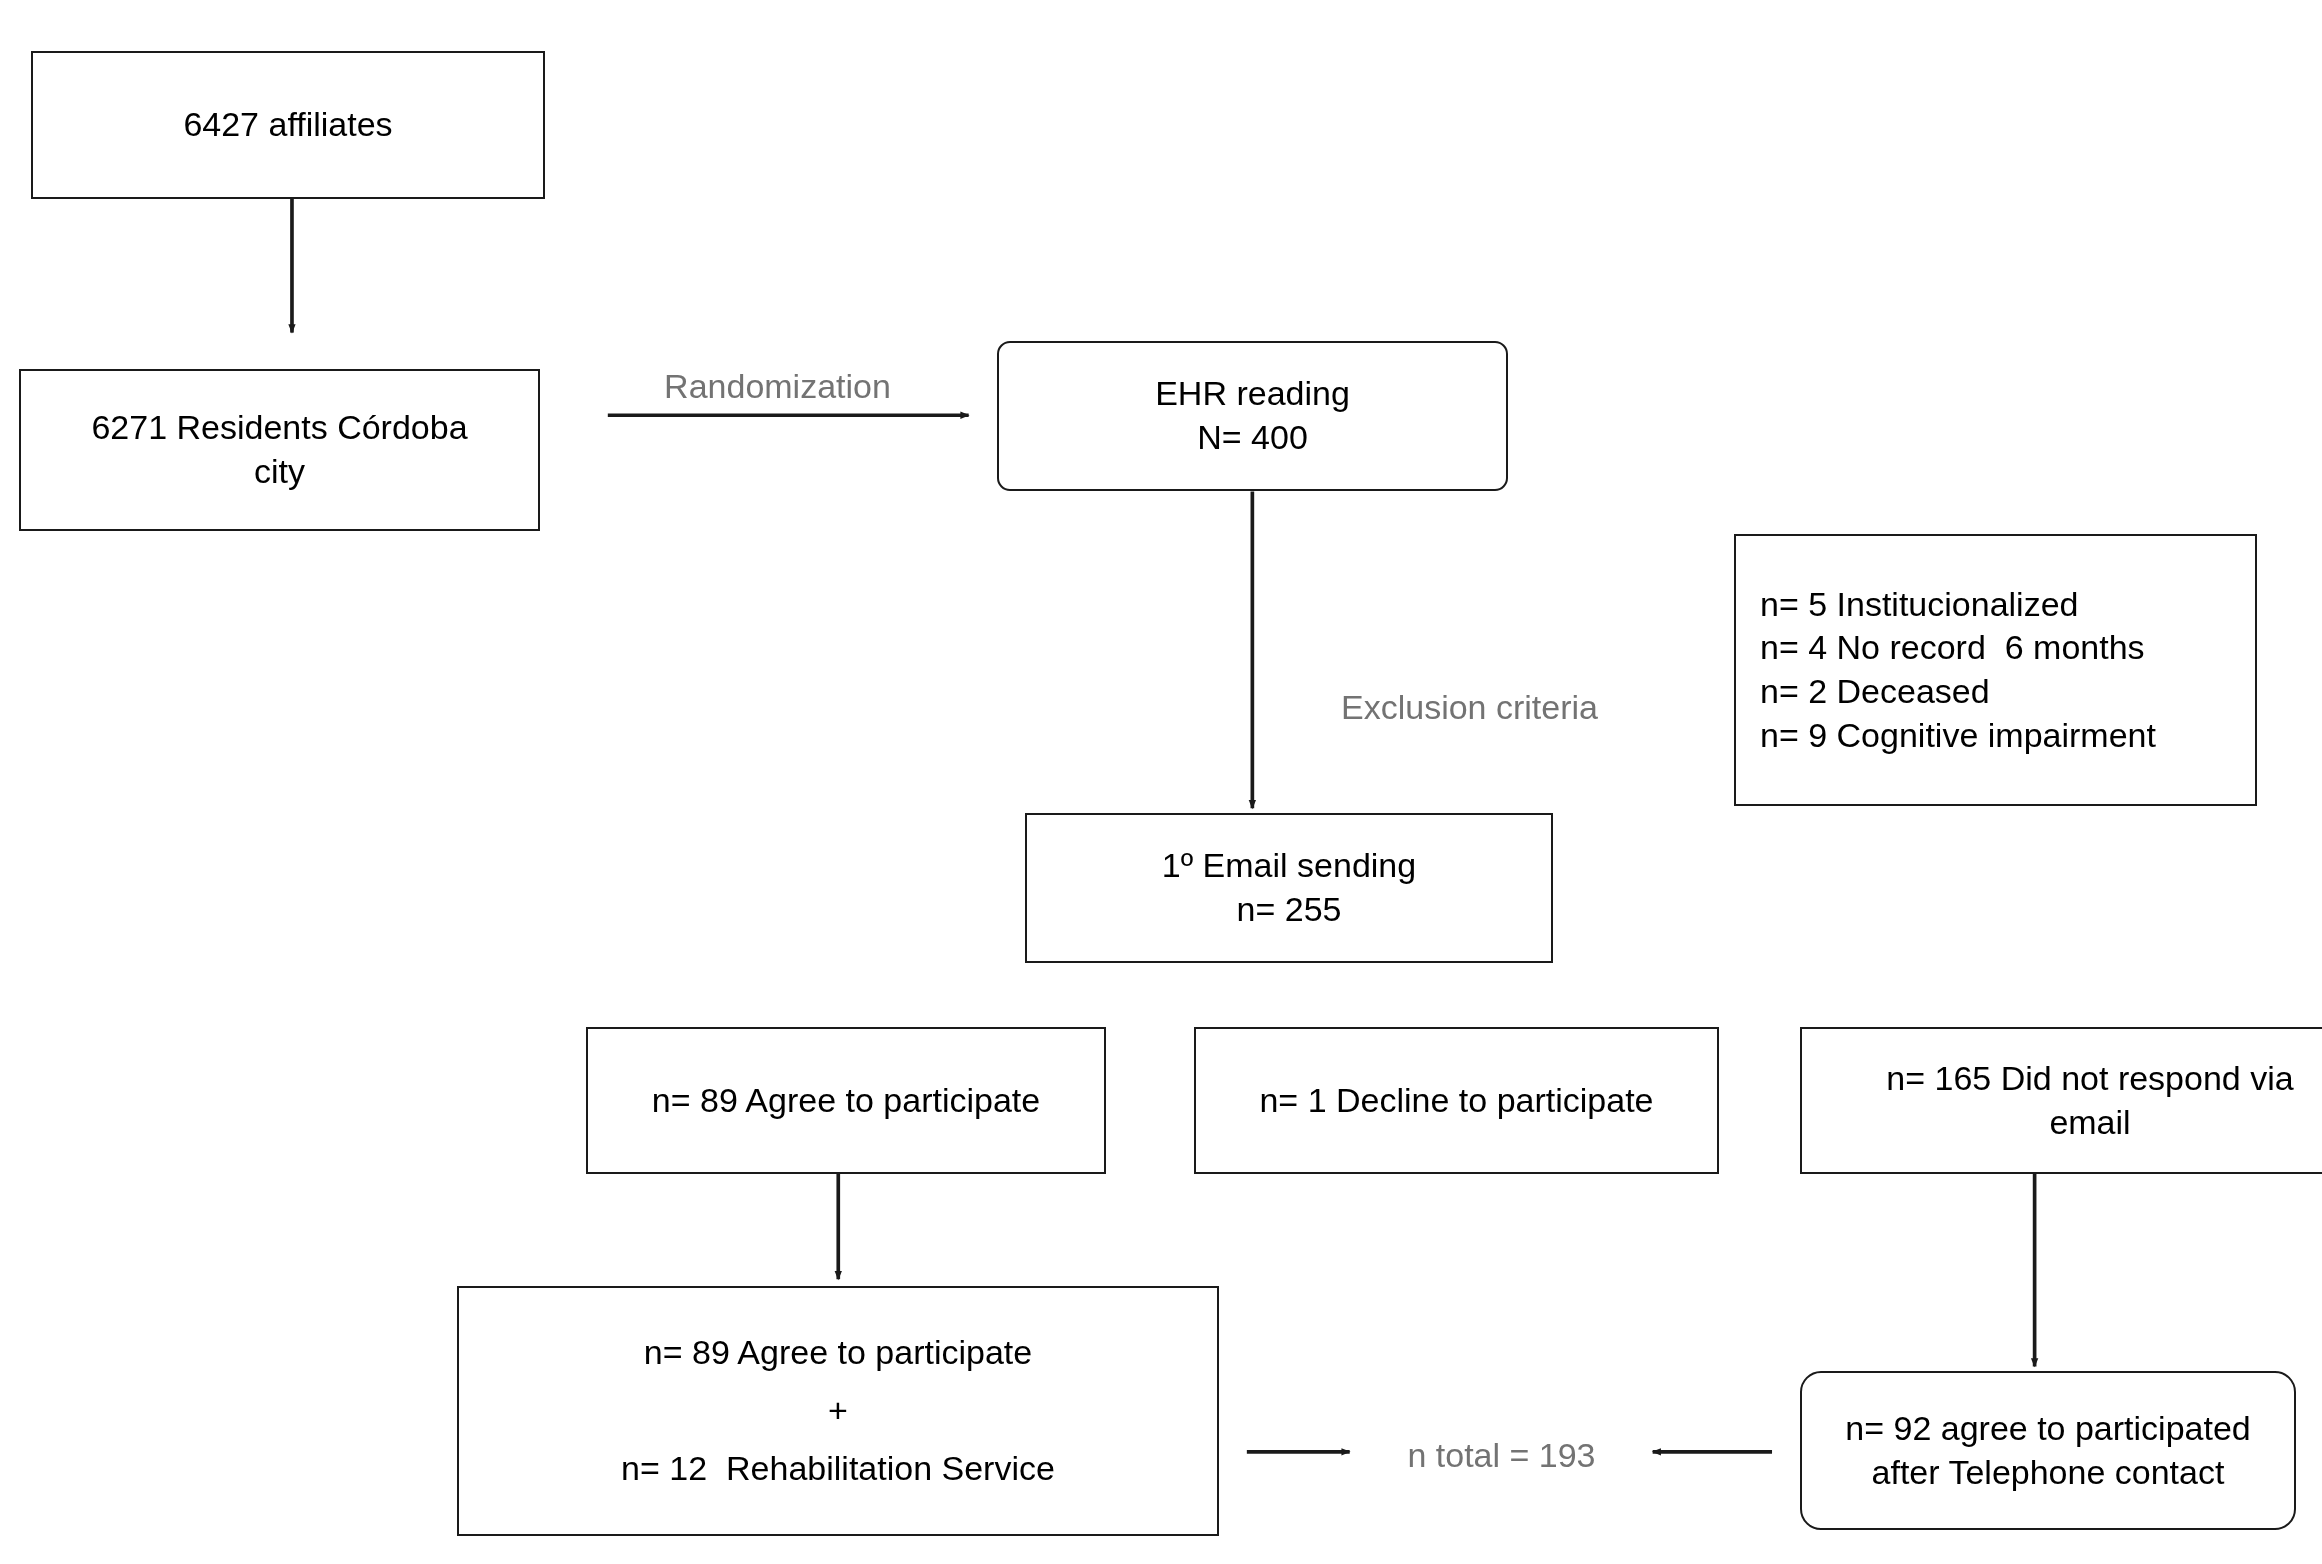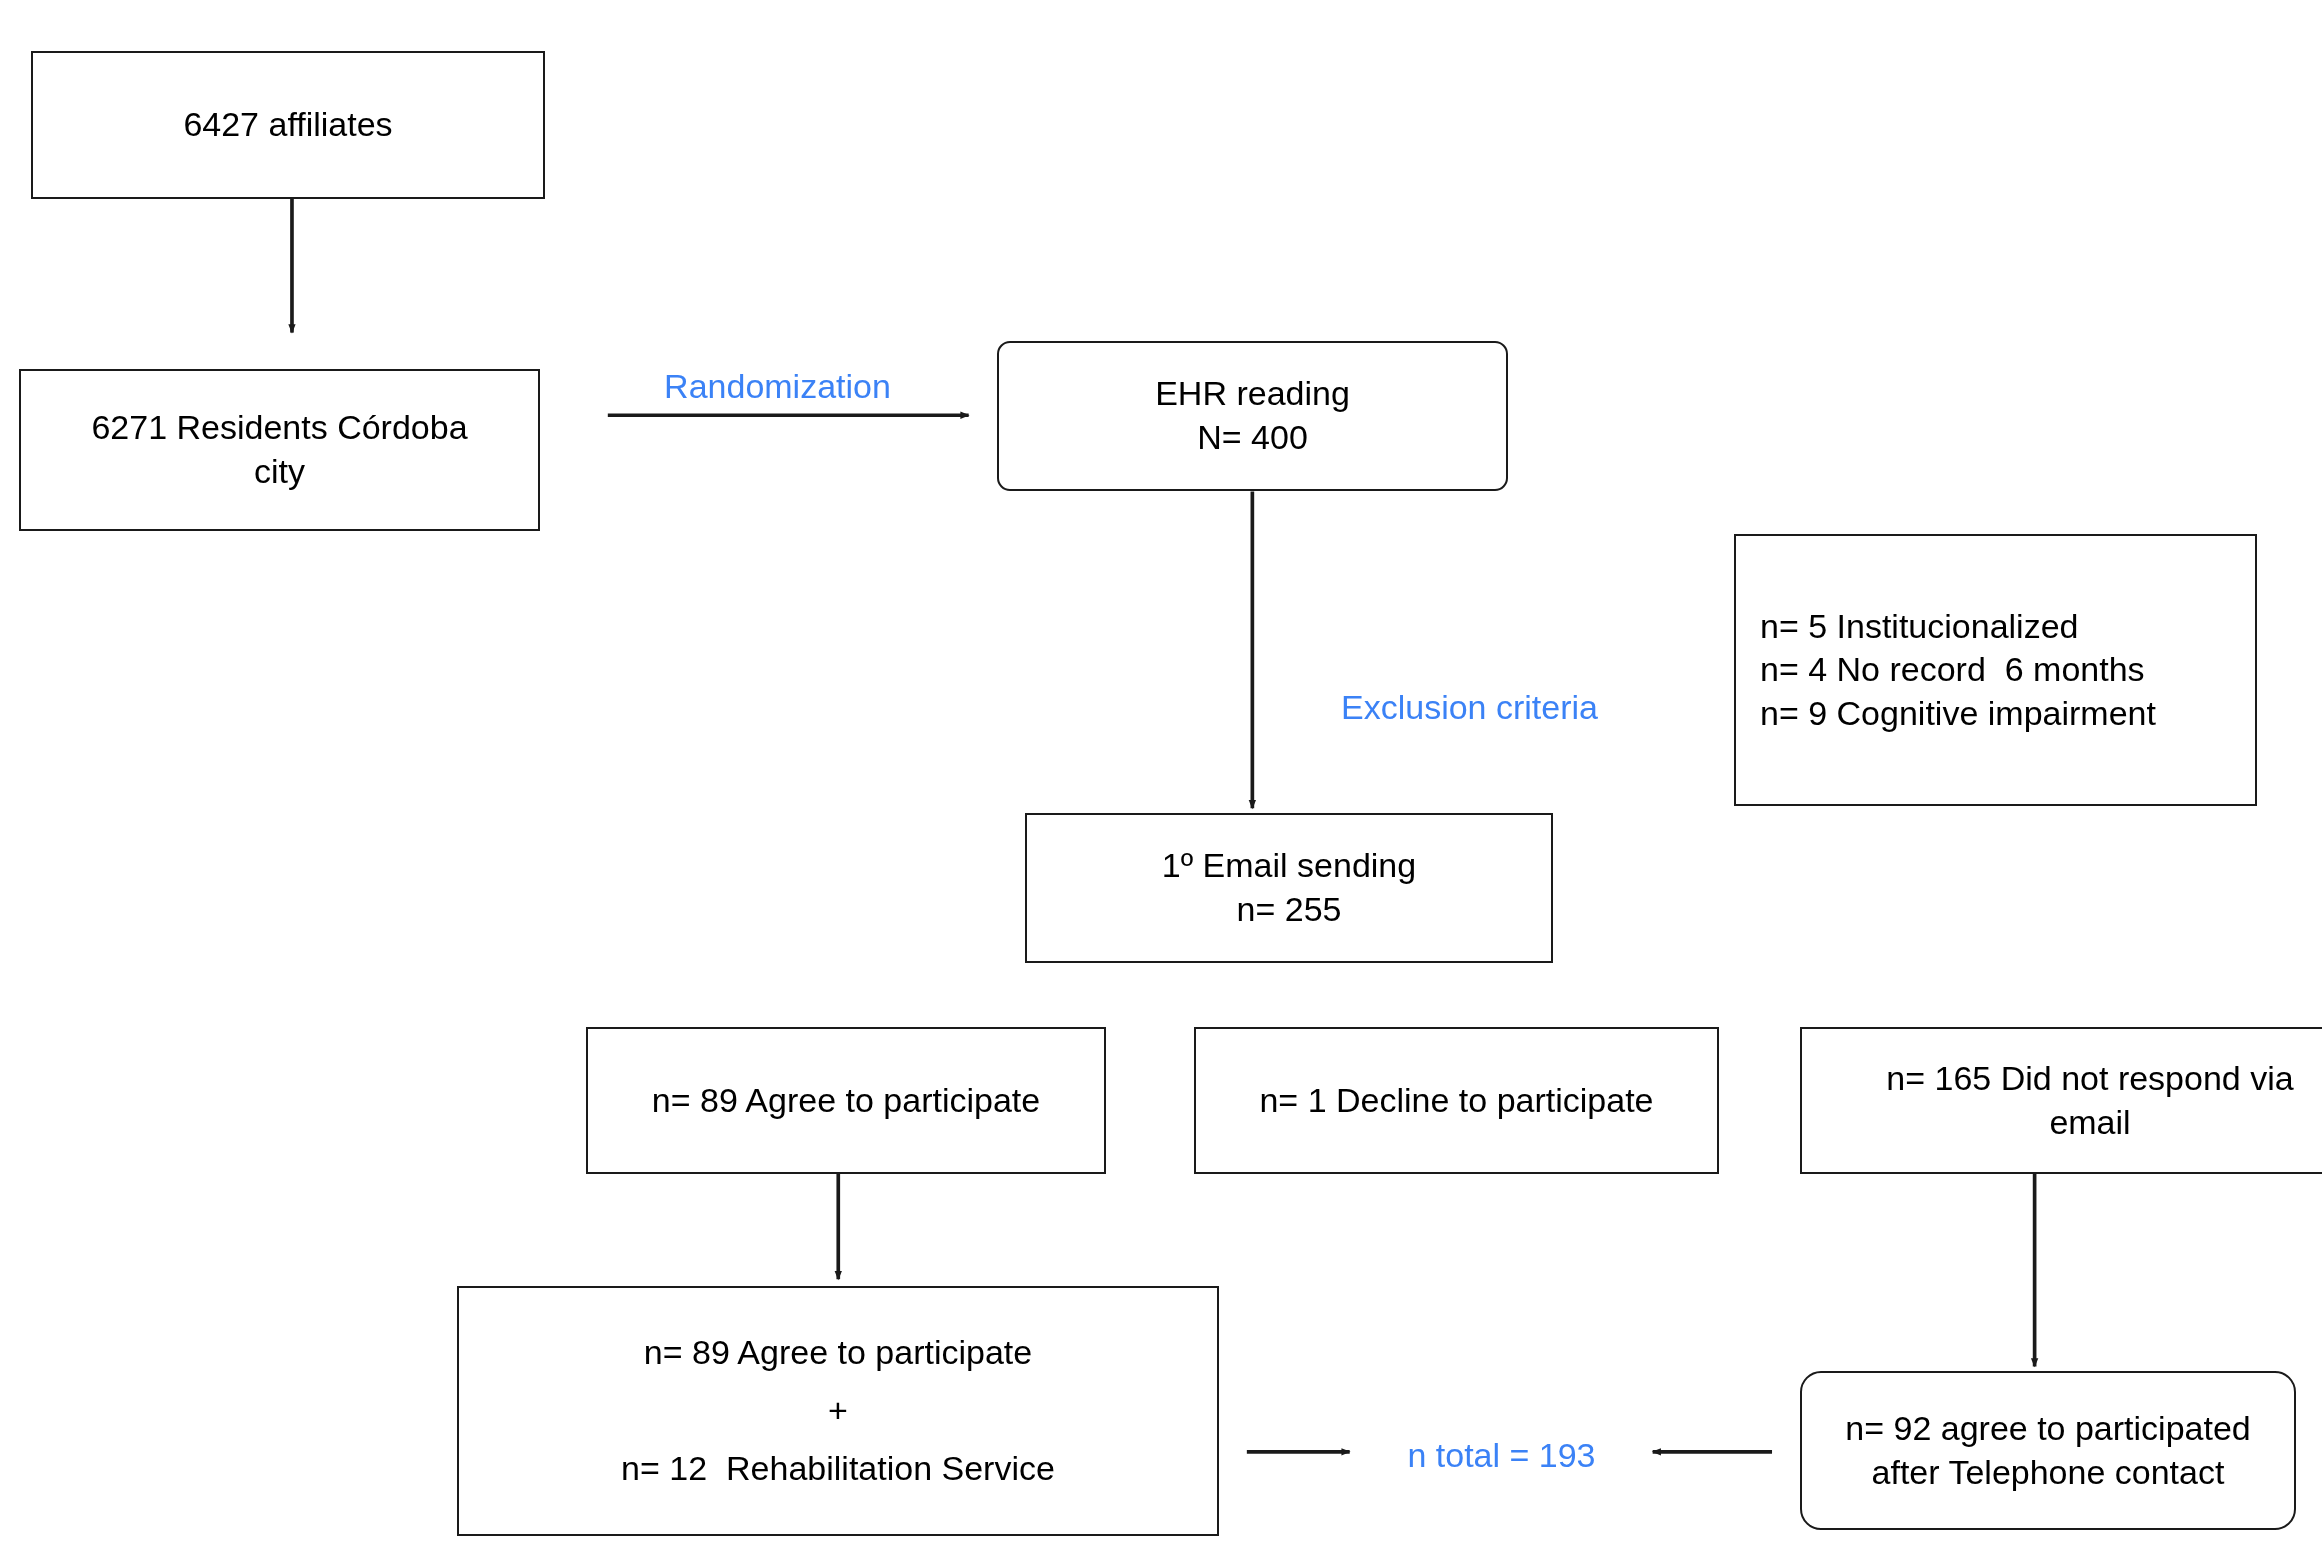--- a/index.html
+++ b/index.html
@@ -37,21 +37,21 @@
   }
   .node .lines div {
     white-space: pre;
   }
   .free-label {
     position: absolute;
     font-size: 34px;
     line-height: 1.3;
     text-align: center;
     white-space: pre;
-    color: #3b82f6;
+    color: #737373;
   }
   .free-label.multi { text-align: center; }
   svg.edges {
     position: absolute;
     left: 0;
     top: 0;
     width: 2322px;
     height: 1565px;
     pointer-events: none;
   }
@@ -107,20 +107,21 @@
 
   <div class="free-label multi" style="left:1286px; top:597px; width:367px;">
     <div>Exclusion criteria</div>
     <div>n=20</div>
   </div>
 
   <div class="node left-align" style="left:1734px; top:534px; width:523px; height:272px; padding-left:24px;">
     <div class="lines">
       <div>n= 5 Institucionalized</div>
       <div>n= 4 No record  6 months</div>
+      <div>n= 2 Deceased</div>
       <div>n= 9 Cognitive impairment</div>
     </div>
   </div>
 
   <div class="node" style="left:1025px; top:813px; width:528px; height:150px;">
     <div class="lines">
       <div>1º Email sending</div>
       <div>n= 255</div>
     </div>
   </div>

